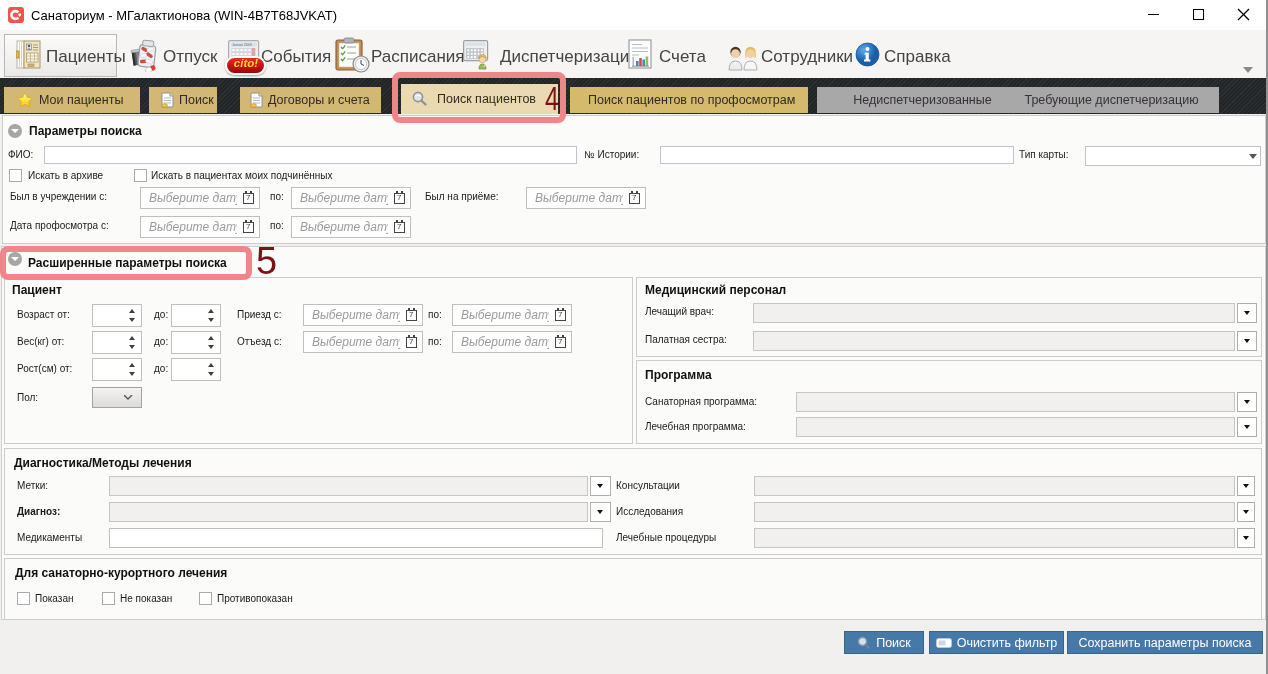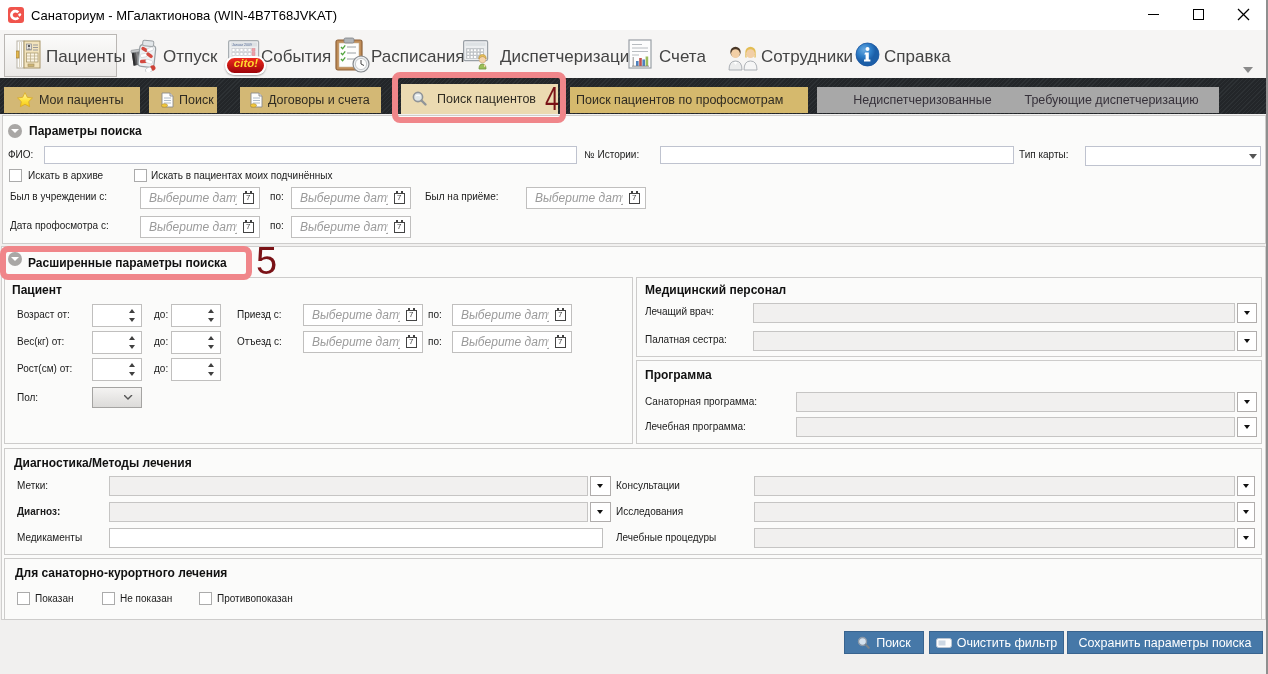--- a/index.html
+++ b/index.html
@@ -267,21 +267,21 @@
       <span style="margin-left:5px">Договоры и счета</span>
       </div>
     <div class="tab" style="left:401px;width:157px;top:6px;height:30px;background:#ebdab1;padding-left:10px;">
       <svg width="18" height="18" viewBox="0 0 18 18">
           <circle cx="7" cy="7" r="4.6" fill="#dfe9f2" fill-opacity="0.85" stroke="#909498" stroke-width="1.6"></circle>
           <path d="M10.5 10.5 l4 4" stroke="#909498" stroke-width="2.4" stroke-linecap="round"></path>
           <path d="M4.6 6 q2.4 -1.6 4.8 0" stroke="#fff" stroke-width="1" fill="none"></path>
         </svg>
       <span style="margin-left:8px">Поиск пациентов</span>
       </div>
-    <div class="tab" style="left:570px;width:238px;background:#d5b96d;padding-left:6px;">Поиск пациентов по профосмотрам</div>
+    <div class="tab" style="left:570px;width:238px;background:#d5b96d;padding-left:18px;">Поиск пациентов по профосмотрам</div>
     <div class="tab tabg" style="left:817px;width:211px;justify-content:center;">Недиспетчеризованные</div>
     <div class="tab tabg" style="left:1004px;width:215px;justify-content:center;">Требующие диспетчеризацию</div>
   </div>
 
   <div class="panel" style="left:2px;top:115px;width:1264px;height:129px;"></div>
   <div class="expander" style="left:8px;top:124px;"></div>
   <div class="hdr abs" style="left:29px;top:124px;">Параметры поиска</div>
   <div class="lbl" style="left:8px;top:149px;">ФИО:</div>
   <div class="inp" style="left:44px;top:146px;width:533px;height:18px;"></div>
   <div class="lbl" style="left:584px;top:149px;">№ Истории:</div>

